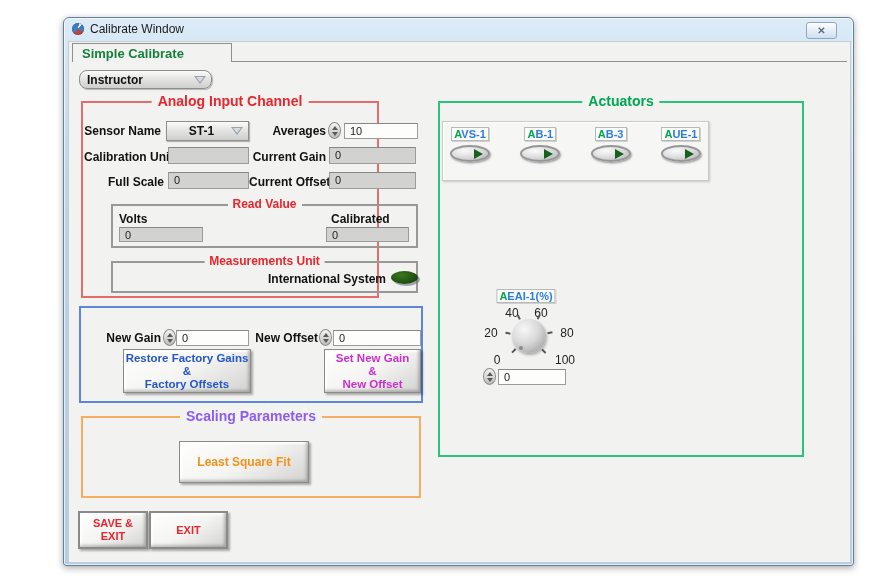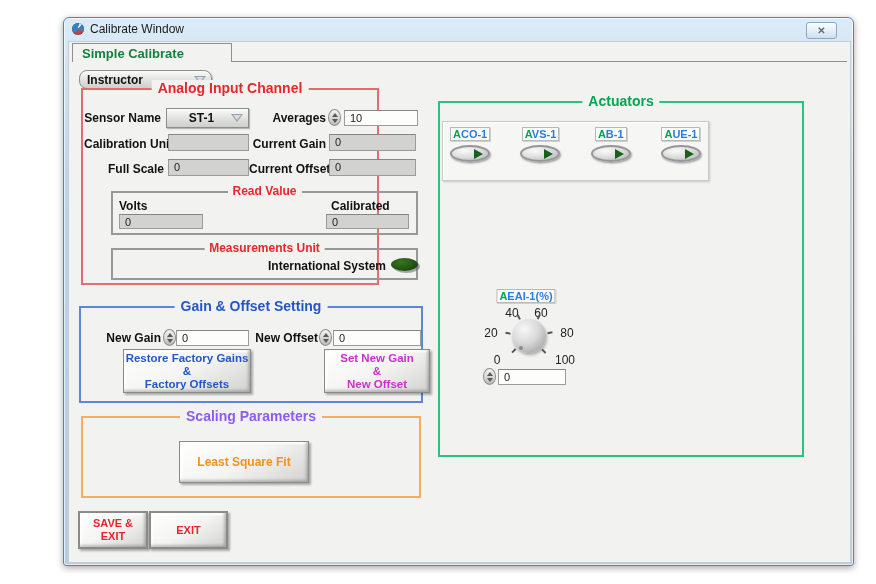--- a/index.html
+++ b/index.html
@@ -113,21 +113,21 @@
     <div class="win-body"></div>
 
     <div class="tab">Simple Calibrate</div>
     <div class="tabline"></div>
 
     <div class="dd" style="left:15px; top:52px; width:133px; height:19px; padding-left:7px;border-radius:8px;">
       <span>Instructor</span>
       <span class="dd-tri"></span>
     </div>
 
-    <div class="sec sec-red" style="left:17px; top:70px; width:298px; height:197px;">
+    <div class="sec sec-red" style="left:17px; top:83px; width:298px; height:197px;">
       <div class="sec-title">Analog Input Channel</div>
 
       <div class="lbl" style="left:1px; top:21px; width:77px;">Sensor Name</div>
       <div class="dd" style="left:83px; top:18px; width:83px; height:20px; justify-content:center;">
         <span style="margin-right:12px;">ST-1</span>
         <span class="dd-tri"></span>
       </div>
 
       <div class="lbl" style="left:166px; top:21px; width:77px;">Averages</div>
       <div class="spin" style="left:245px; top:19px;">
@@ -157,71 +157,70 @@
       </div>
 
       <div class="grp" style="left:28px; top:158px; width:307px; height:32px;">
         <div class="grp-title">Measurements Unit</div>
         <div class="lbl" style="left:101px; top:9px; width:172px;">International System</div>
         <div class="led-oval" style="left:278px; top:8px;"></div>
       </div>
     </div>
 
     <div class="sec sec-blue" style="left:15px; top:288px; width:344px; height:97px;">
-      <div class="sec-title">Gain &amp; Offset Setting</div>
 
       <div class="lbl" style="left:13px; top:23px; width:67px;">New Gain</div>
       <div class="spin" style="left:82px; top:21px;">
           <i class="up"></i>
           <i class="dn"></i>
         </div>
       <div class="fld white" style="left:95px; top:22px; width:73px; height:16px;">0</div>
 
       <div class="lbl" style="left:163px; top:23px; width:74px;">New Offset</div>
       <div class="spin" style="left:238px; top:21px;">
           <i class="up"></i>
           <i class="dn"></i>
         </div>
       <div class="fld white" style="left:252px; top:22px; width:88px; height:16px;">0</div>
 
       <div class="btn3d btn-blue" style="left:42px; top:41px; width:128px; height:44px;">
         <span>Restore  Factory Gains</span>
         <span>&amp;</span>
         <span>Factory Offsets</span>
       </div>
-      <div class="btn3d btn-mag" style="left:243px; top:41px; width:106px; height:44px;">
+      <div class="btn3d btn-mag" style="left:243px; top:41px; width:97px; height:44px;">
         <span>Set  New Gain</span>
         <span>&amp;</span>
         <span>New Offset</span>
       </div>
     </div>
 
     <div class="sec sec-orange" style="left:17px; top:398px; width:340px; height:82px;">
       <div class="sec-title">Scaling Parameters</div>
       <div class="btn3d btn-orng" style="left:96px; top:23px; width:130px; height:42px;">Least Square Fit</div>
     </div>
 
     <div class="sec sec-green" style="left:374px; top:83px; width:366px; height:356px;">
       <div class="sec-title">Actuators</div>
 
       <div class="act-panel" style="left:2px; top:18px; width:267px; height:60px;">
         <div class="act-col">
-          <span class="achip"><span class="g">A</span><span class="b">CO-1</span></span>
-          <span class="oval">
-              <i></i>
-            </span>
-        </div>
-        <div class="act-col">
           <span class="achip"><span class="g">A</span><span class="b">VS-1</span></span>
           <span class="oval">
               <i></i>
             </span>
         </div>
         <div class="act-col">
           <span class="achip"><span class="g">A</span><span class="b">B-1</span></span>
+          <span class="oval">
+              <i></i>
+            </span>
+        </div>
+        <div class="act-col">
+          <span class="achip"><span class="g">A</span><span class="b">B-3</span></span>
           <span class="oval">
               <i></i>
             </span>
         </div>
         <div class="act-col">
           <span class="achip"><span class="g">A</span><span class="b">UE-1</span></span>
           <span class="oval">
               <i></i>
             </span>
         </div>

